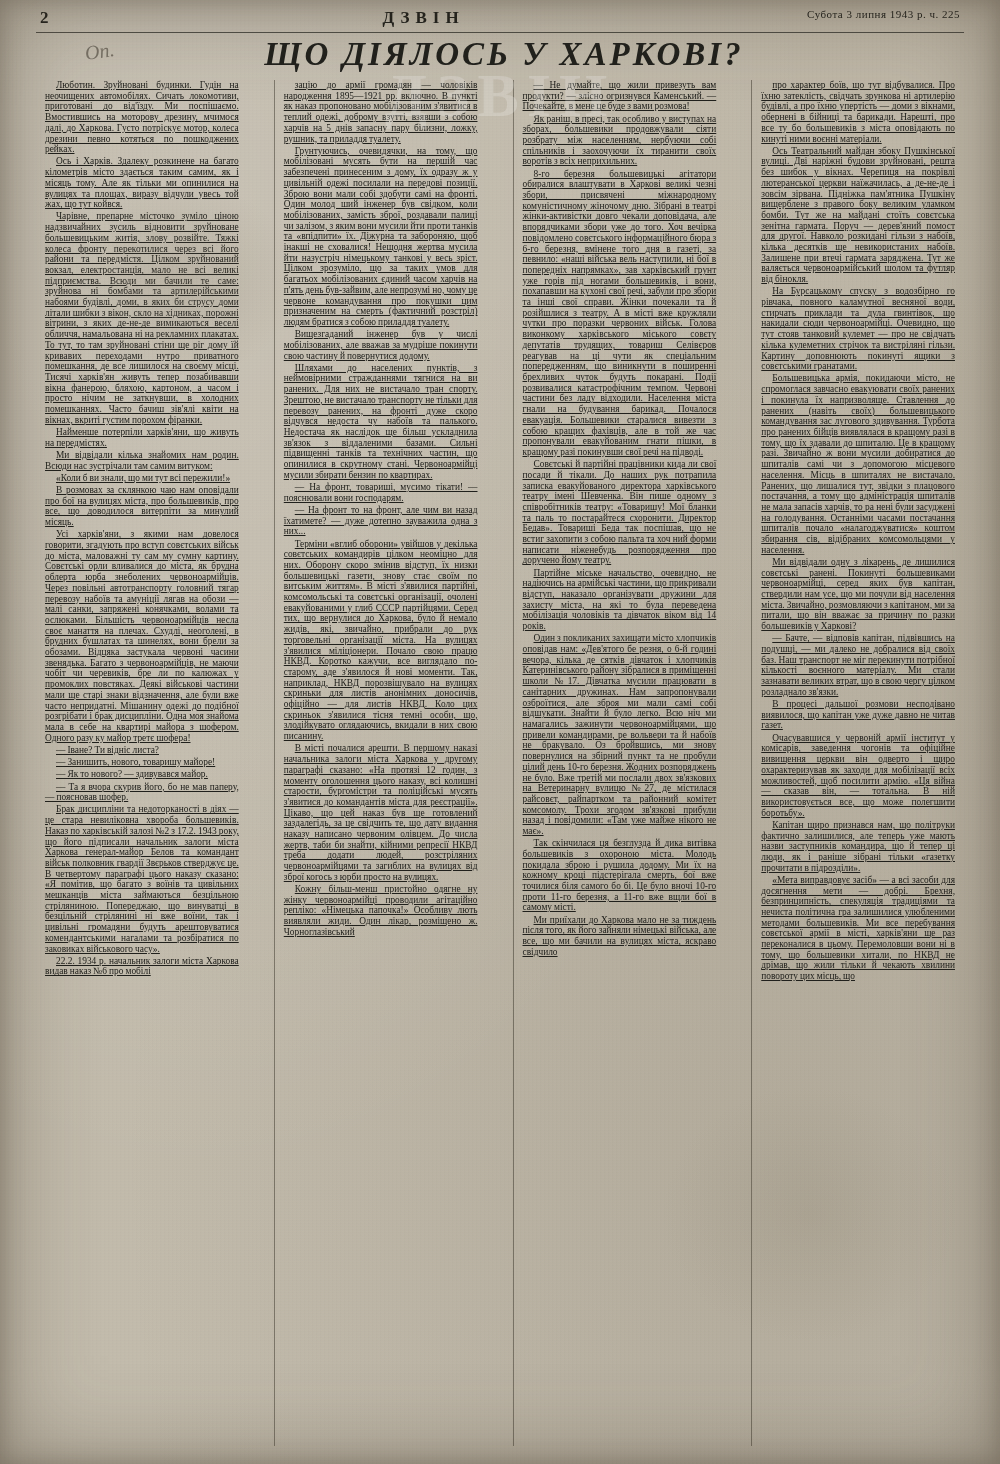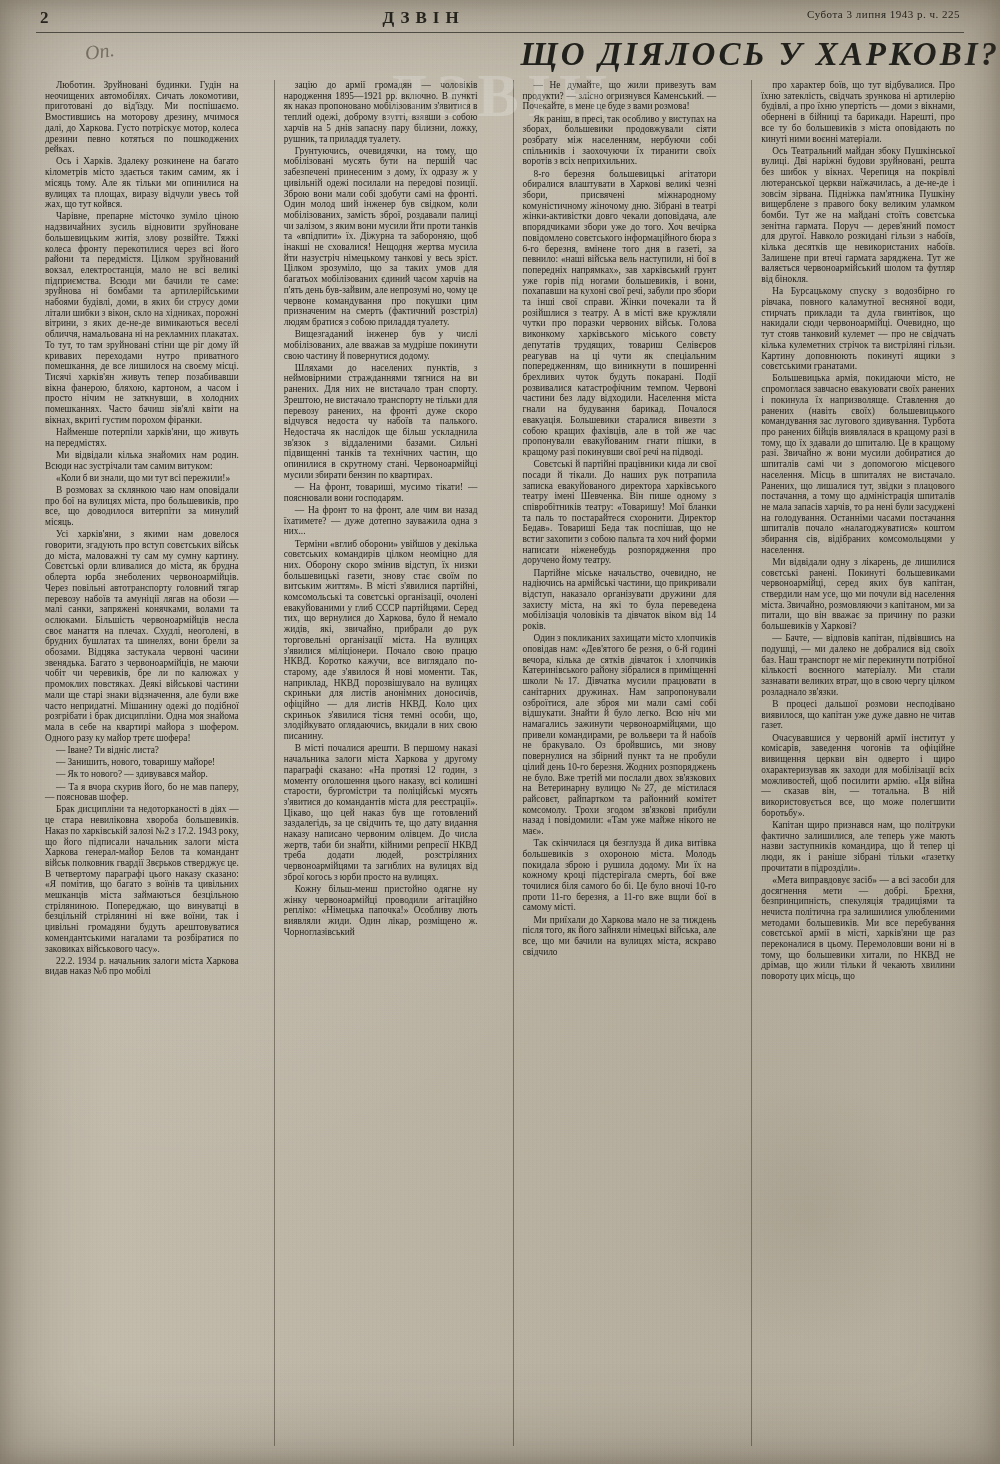--- a/index.html
+++ b/index.html
@@ -75,21 +75,21 @@
     top: 32px;
     border-top: 1.6px solid #2a2a24;
     opacity: 0.75;
   }
 
   .headline {
     position: absolute;
     top: 36px;
     left: 8px;
     right: 0;
-    text-align: right;
+    text-align: center;
     font-family: "Liberation Serif", serif;
     font-style: italic;
     font-weight: bold;
     font-size: 33px;
     letter-spacing: 3px;
   }
   .scribble {
     position: absolute;
     top: 40px;
     left: 85px;
@@ -102,20 +102,21 @@
   }
 
   .columns {
     position: absolute;
     top: 80px;
     left: 36px;
     right: 36px;
     bottom: 18px;
     display: flex;
     gap: 18px;
+    text-decoration: underline;
   }
   .col {
     flex: 1;
     padding: 0 9px;
     text-align: justify;
     font-size: 9.4px;
     line-height: 10.7px;
     hyphens: auto;
     word-spacing: -0.3px;
     position: relative;

